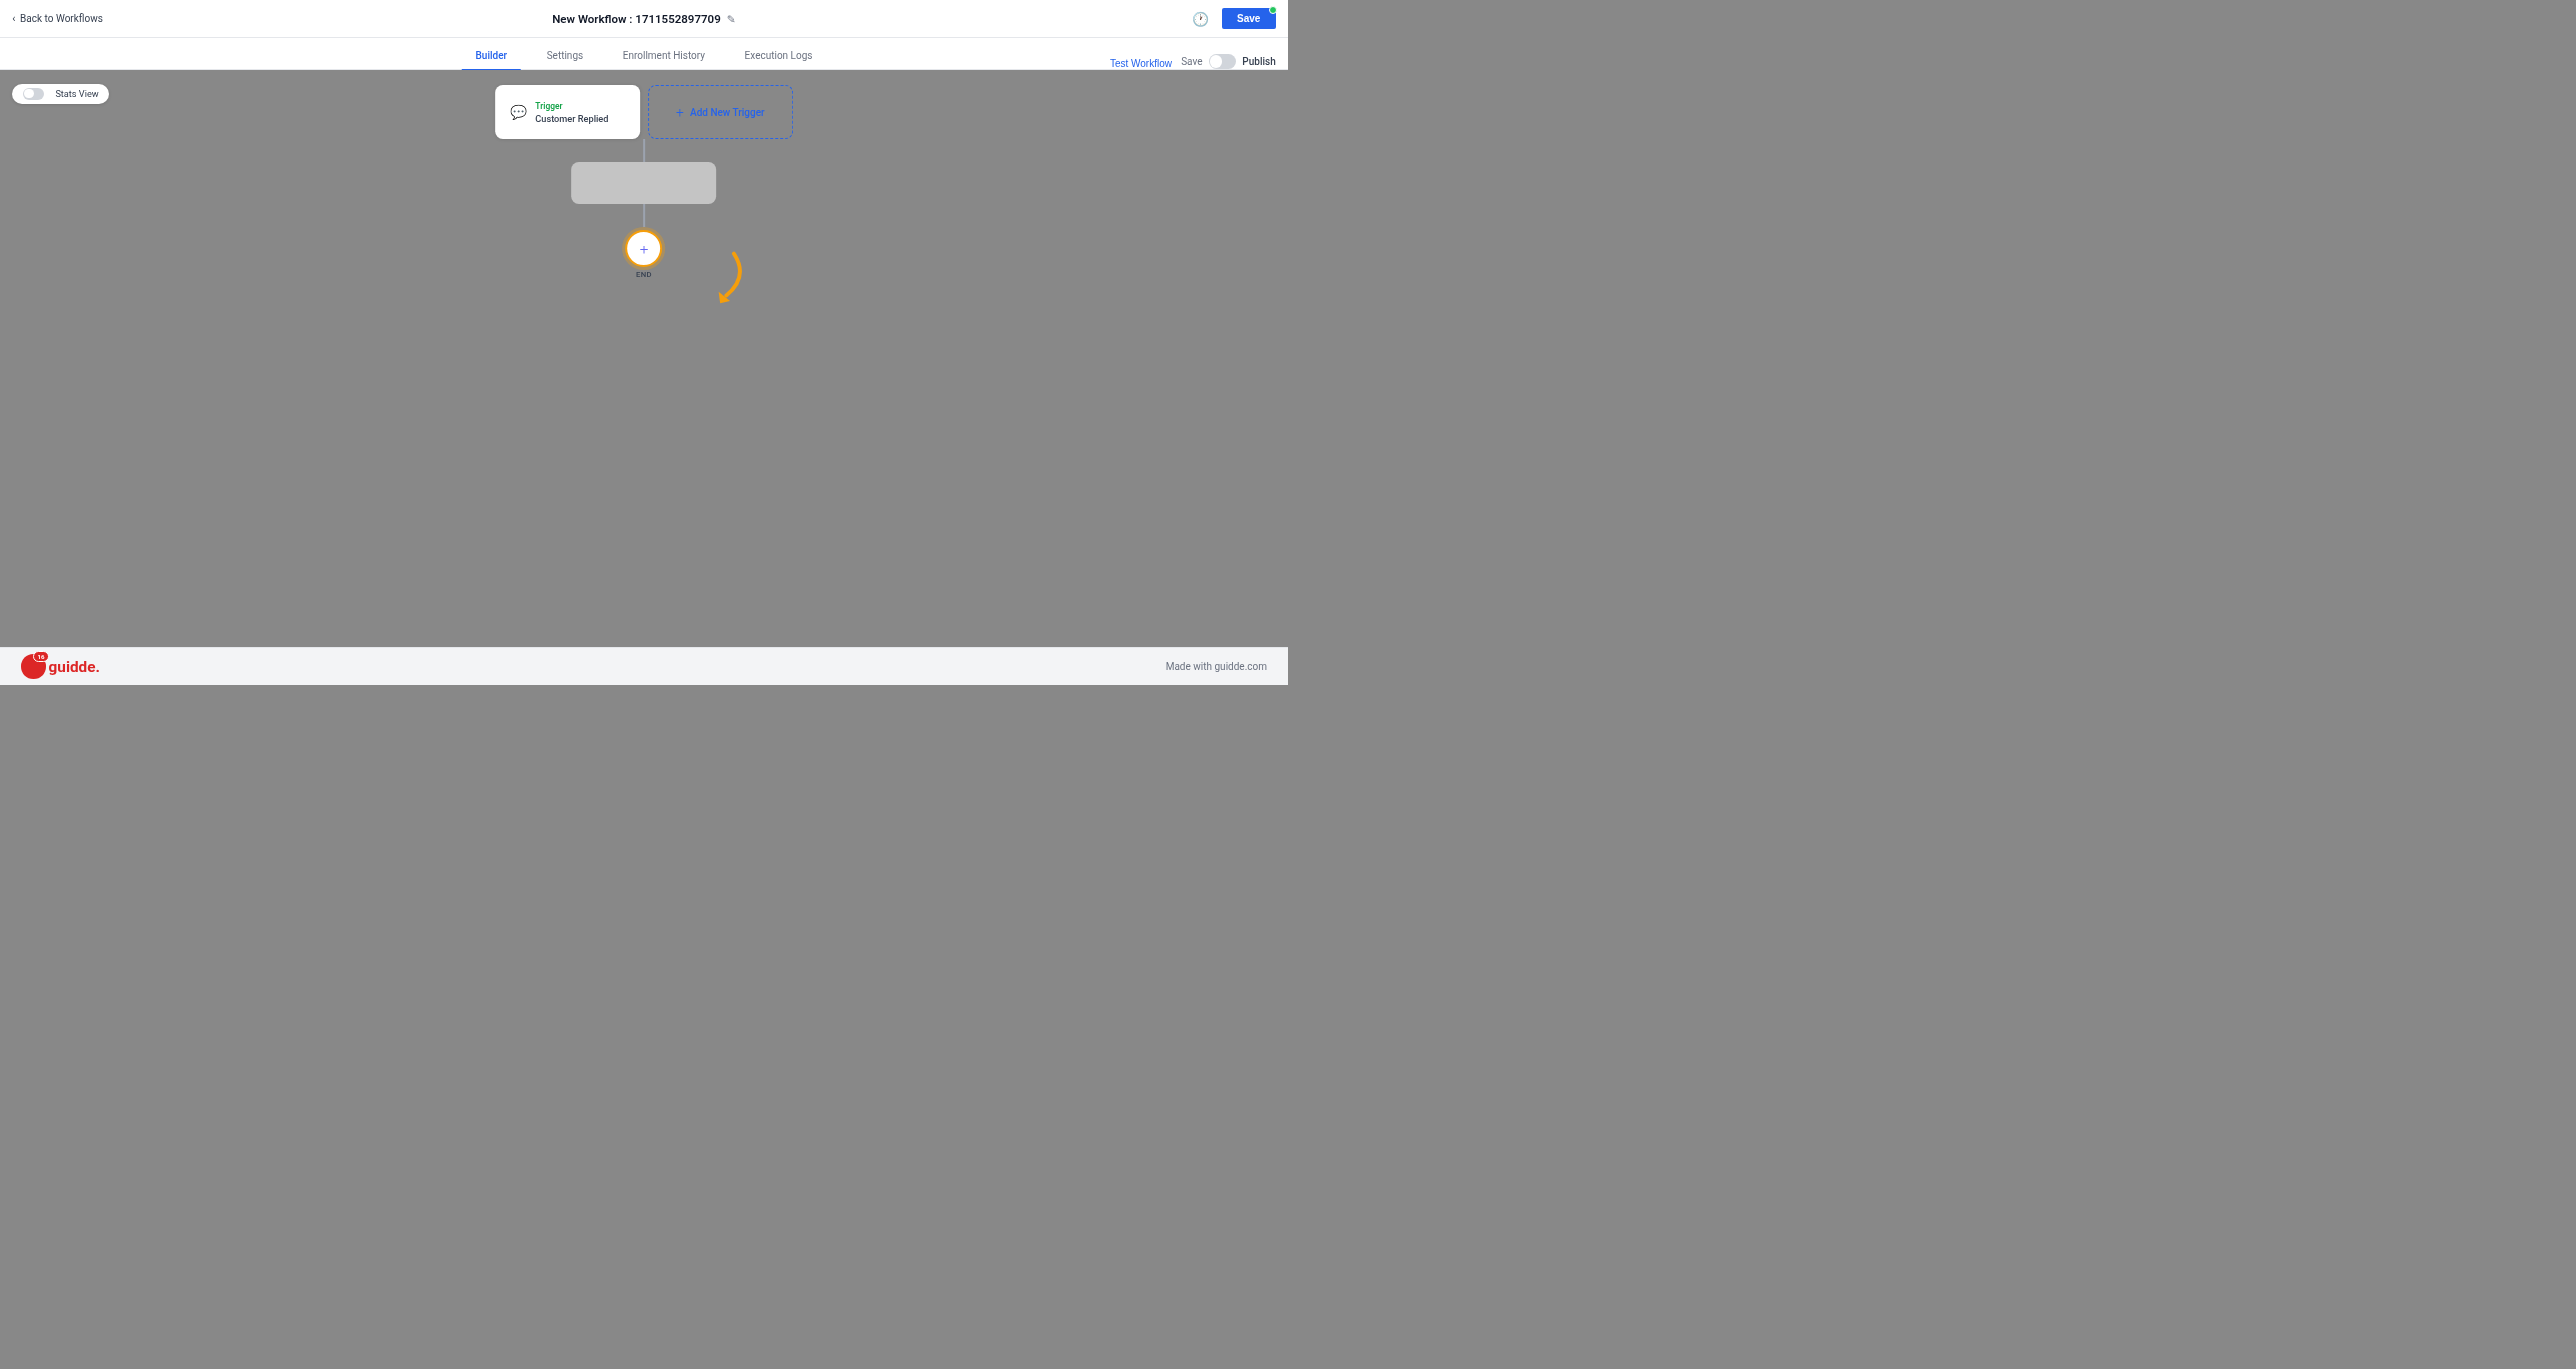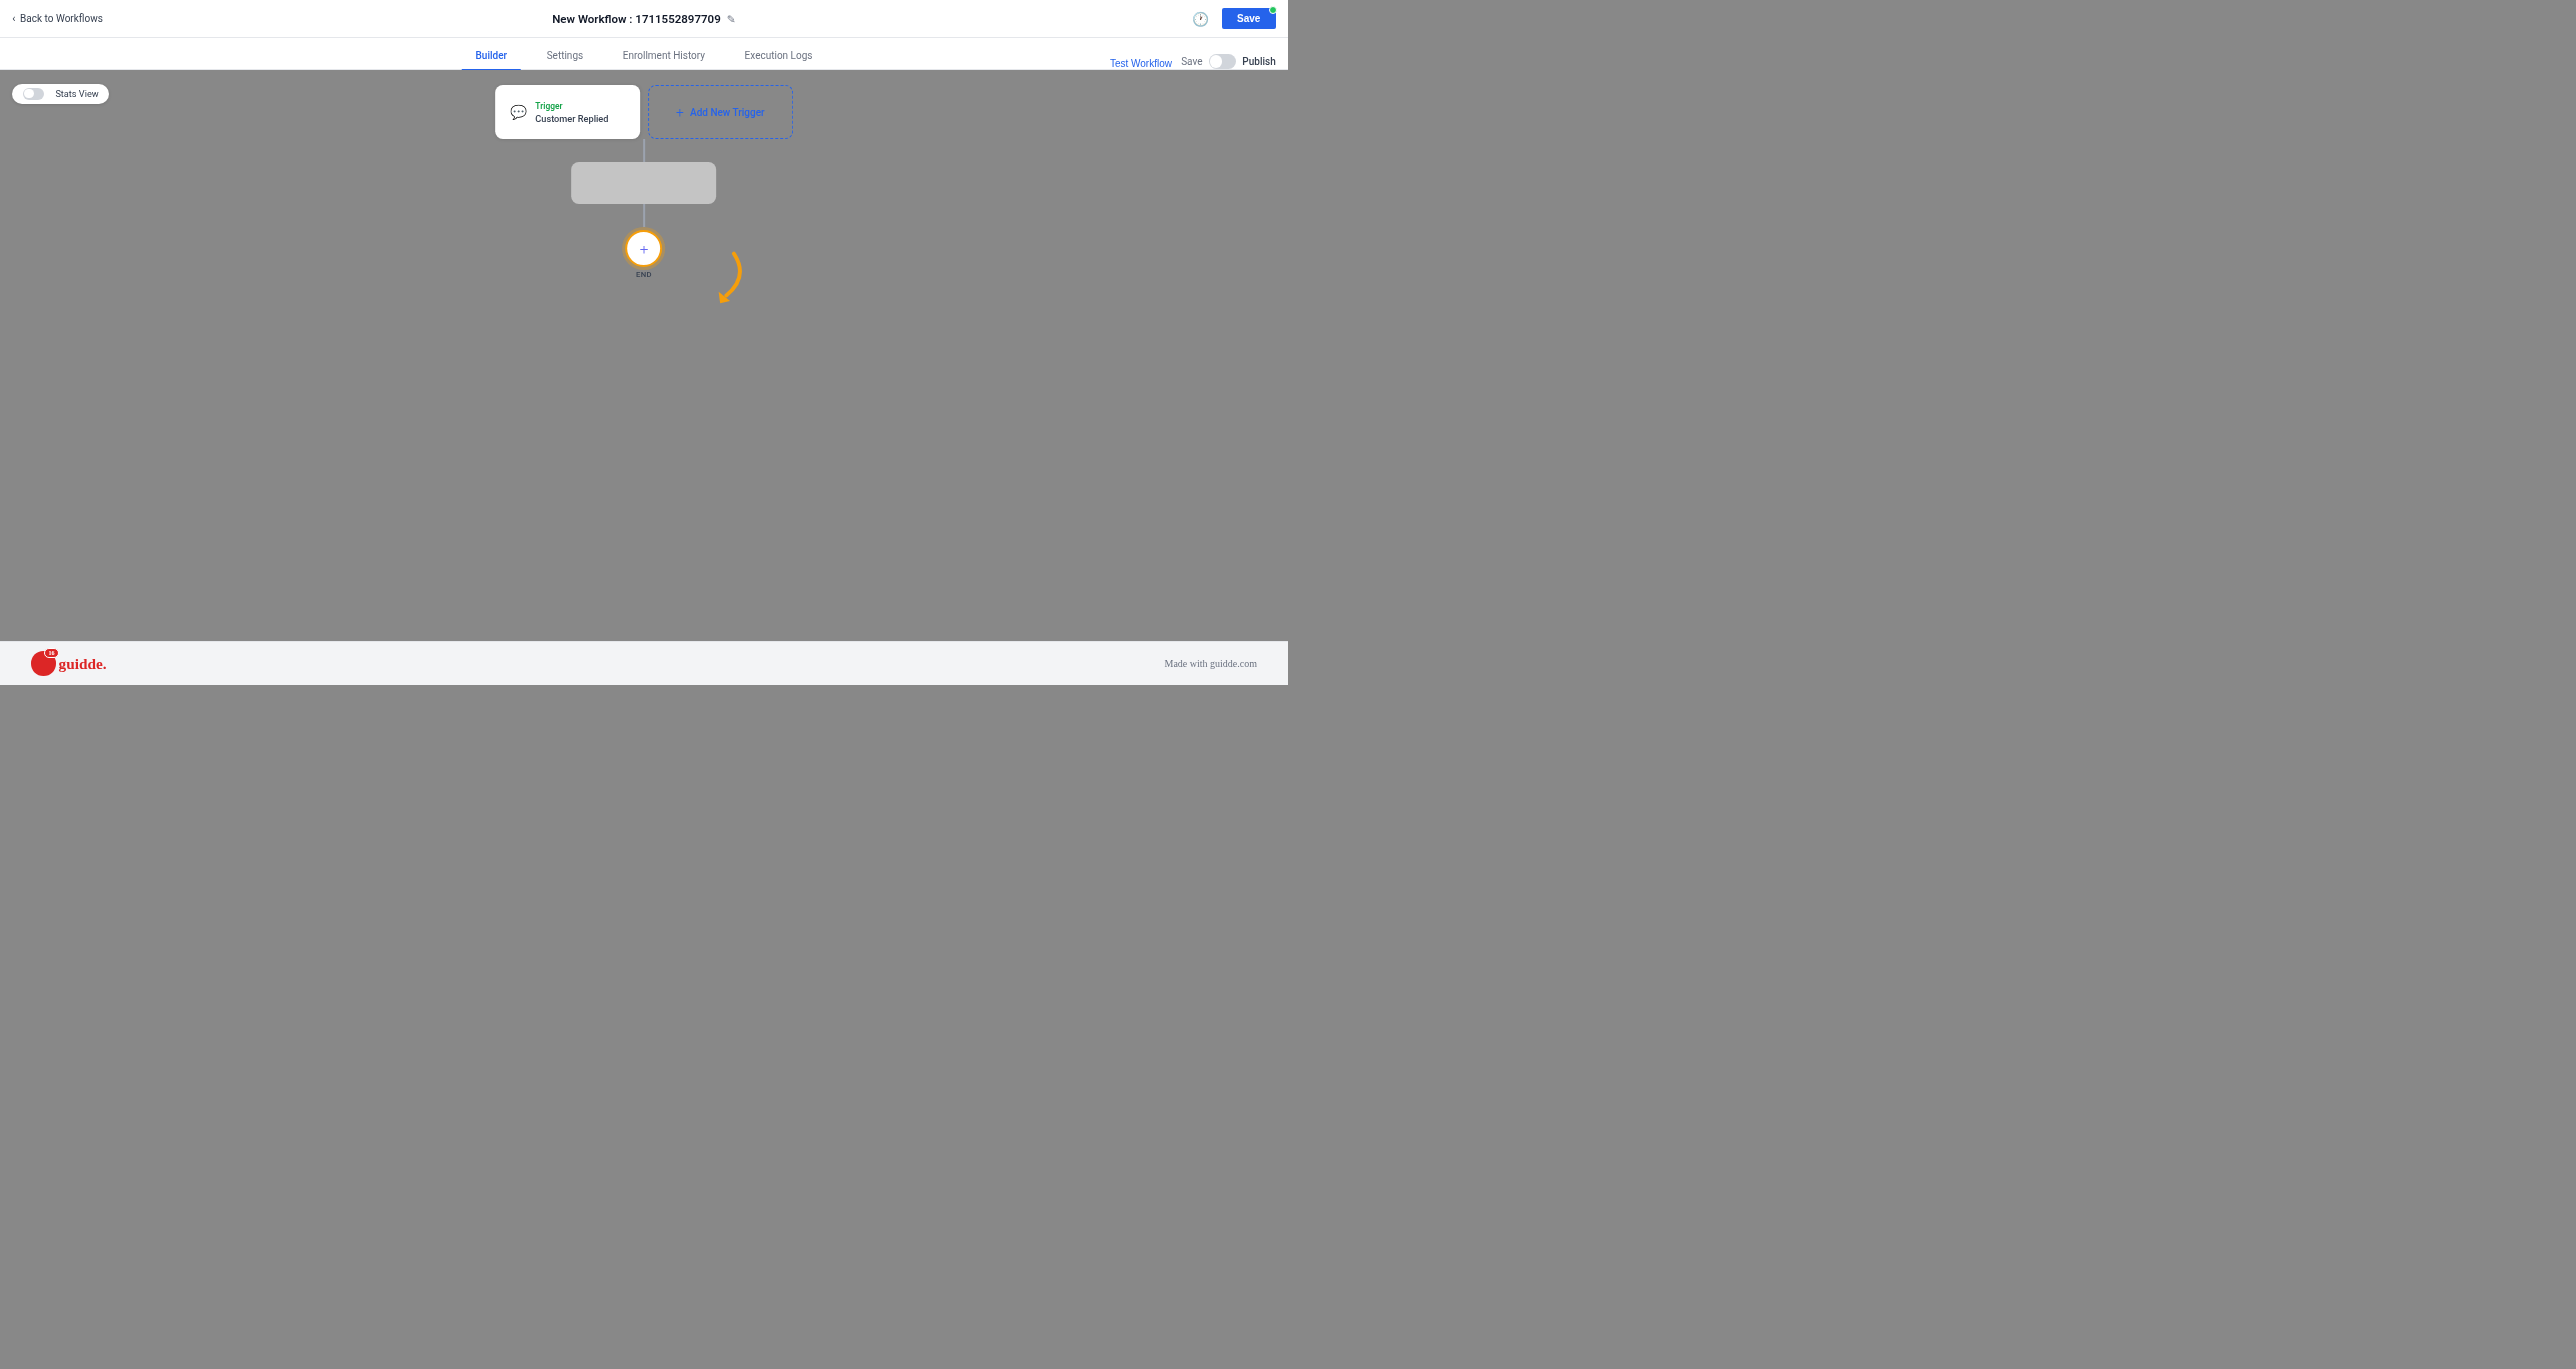--- a/index.html
+++ b/index.html
@@ -331,28 +331,27 @@
       height: 61px;
       pointer-events: none;
     }
 
     
     .footer {
       position: absolute;
       bottom: 0;
       left: 0;
       right: 0;
-      height: 44px;
+      height: 38px;
       background: #f3f4f6;
       border-top: 0.8px solid #e5e7eb;
       display: flex;
       align-items: center;
       justify-content: space-between;
-      padding: 0 31px;
-      font-family: Liberation Serif, serif;
+      padding: 0 21px;
     }
     .guidde-logo {
       display: flex;
       align-items: center;
       gap: 3.1px;
     }
     .guidde-icon {
       width: 24.5px;
       height: 24.5px;
       background: #dc2626;

